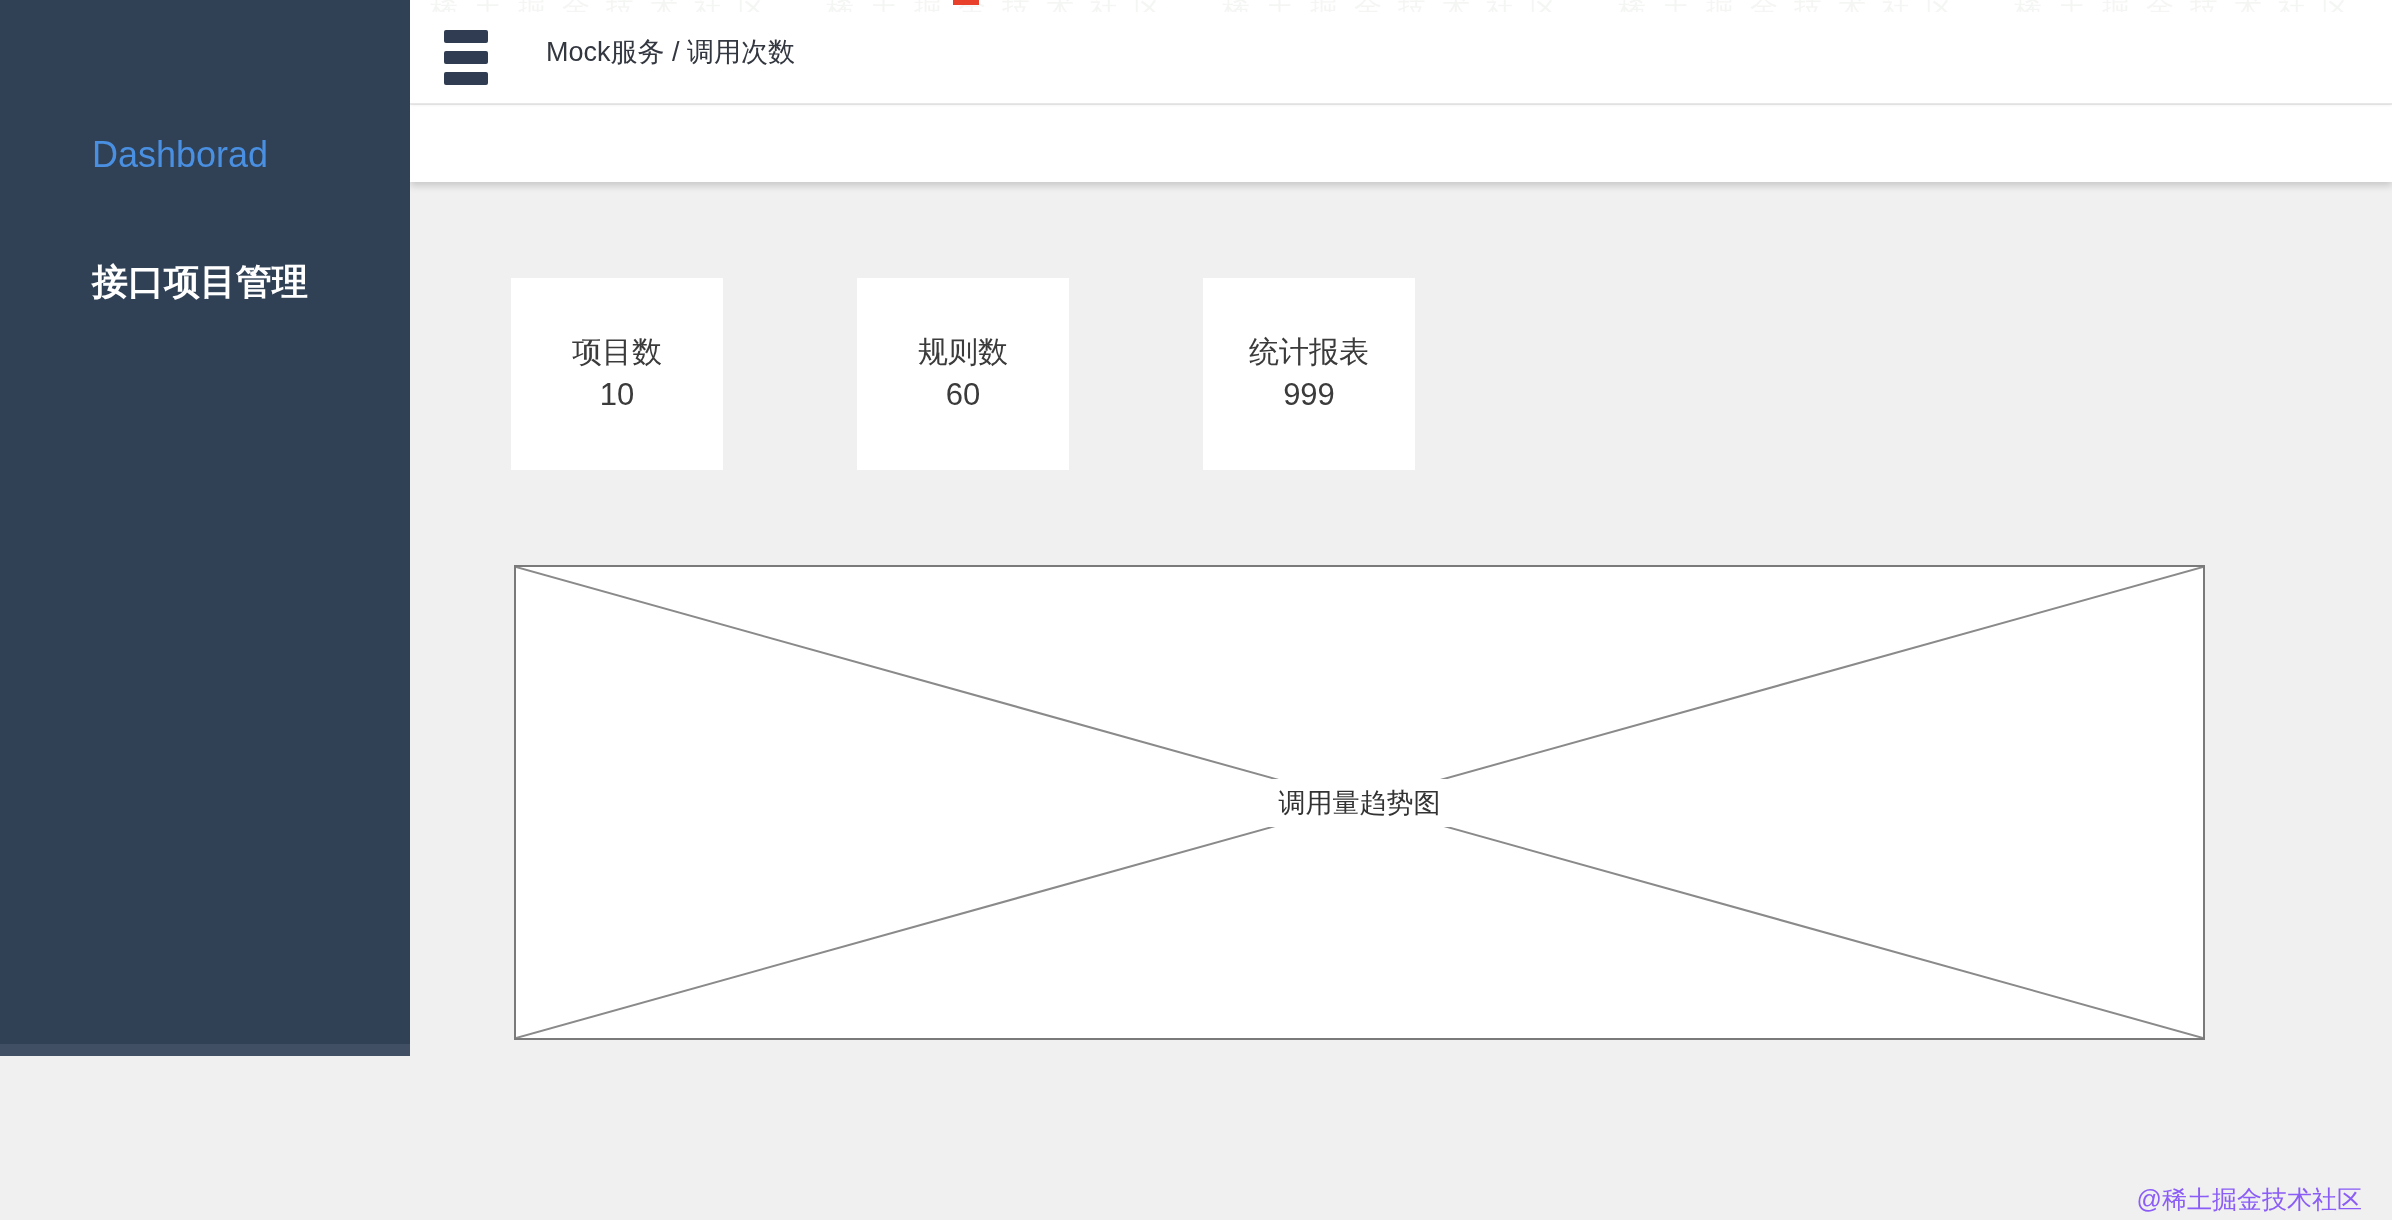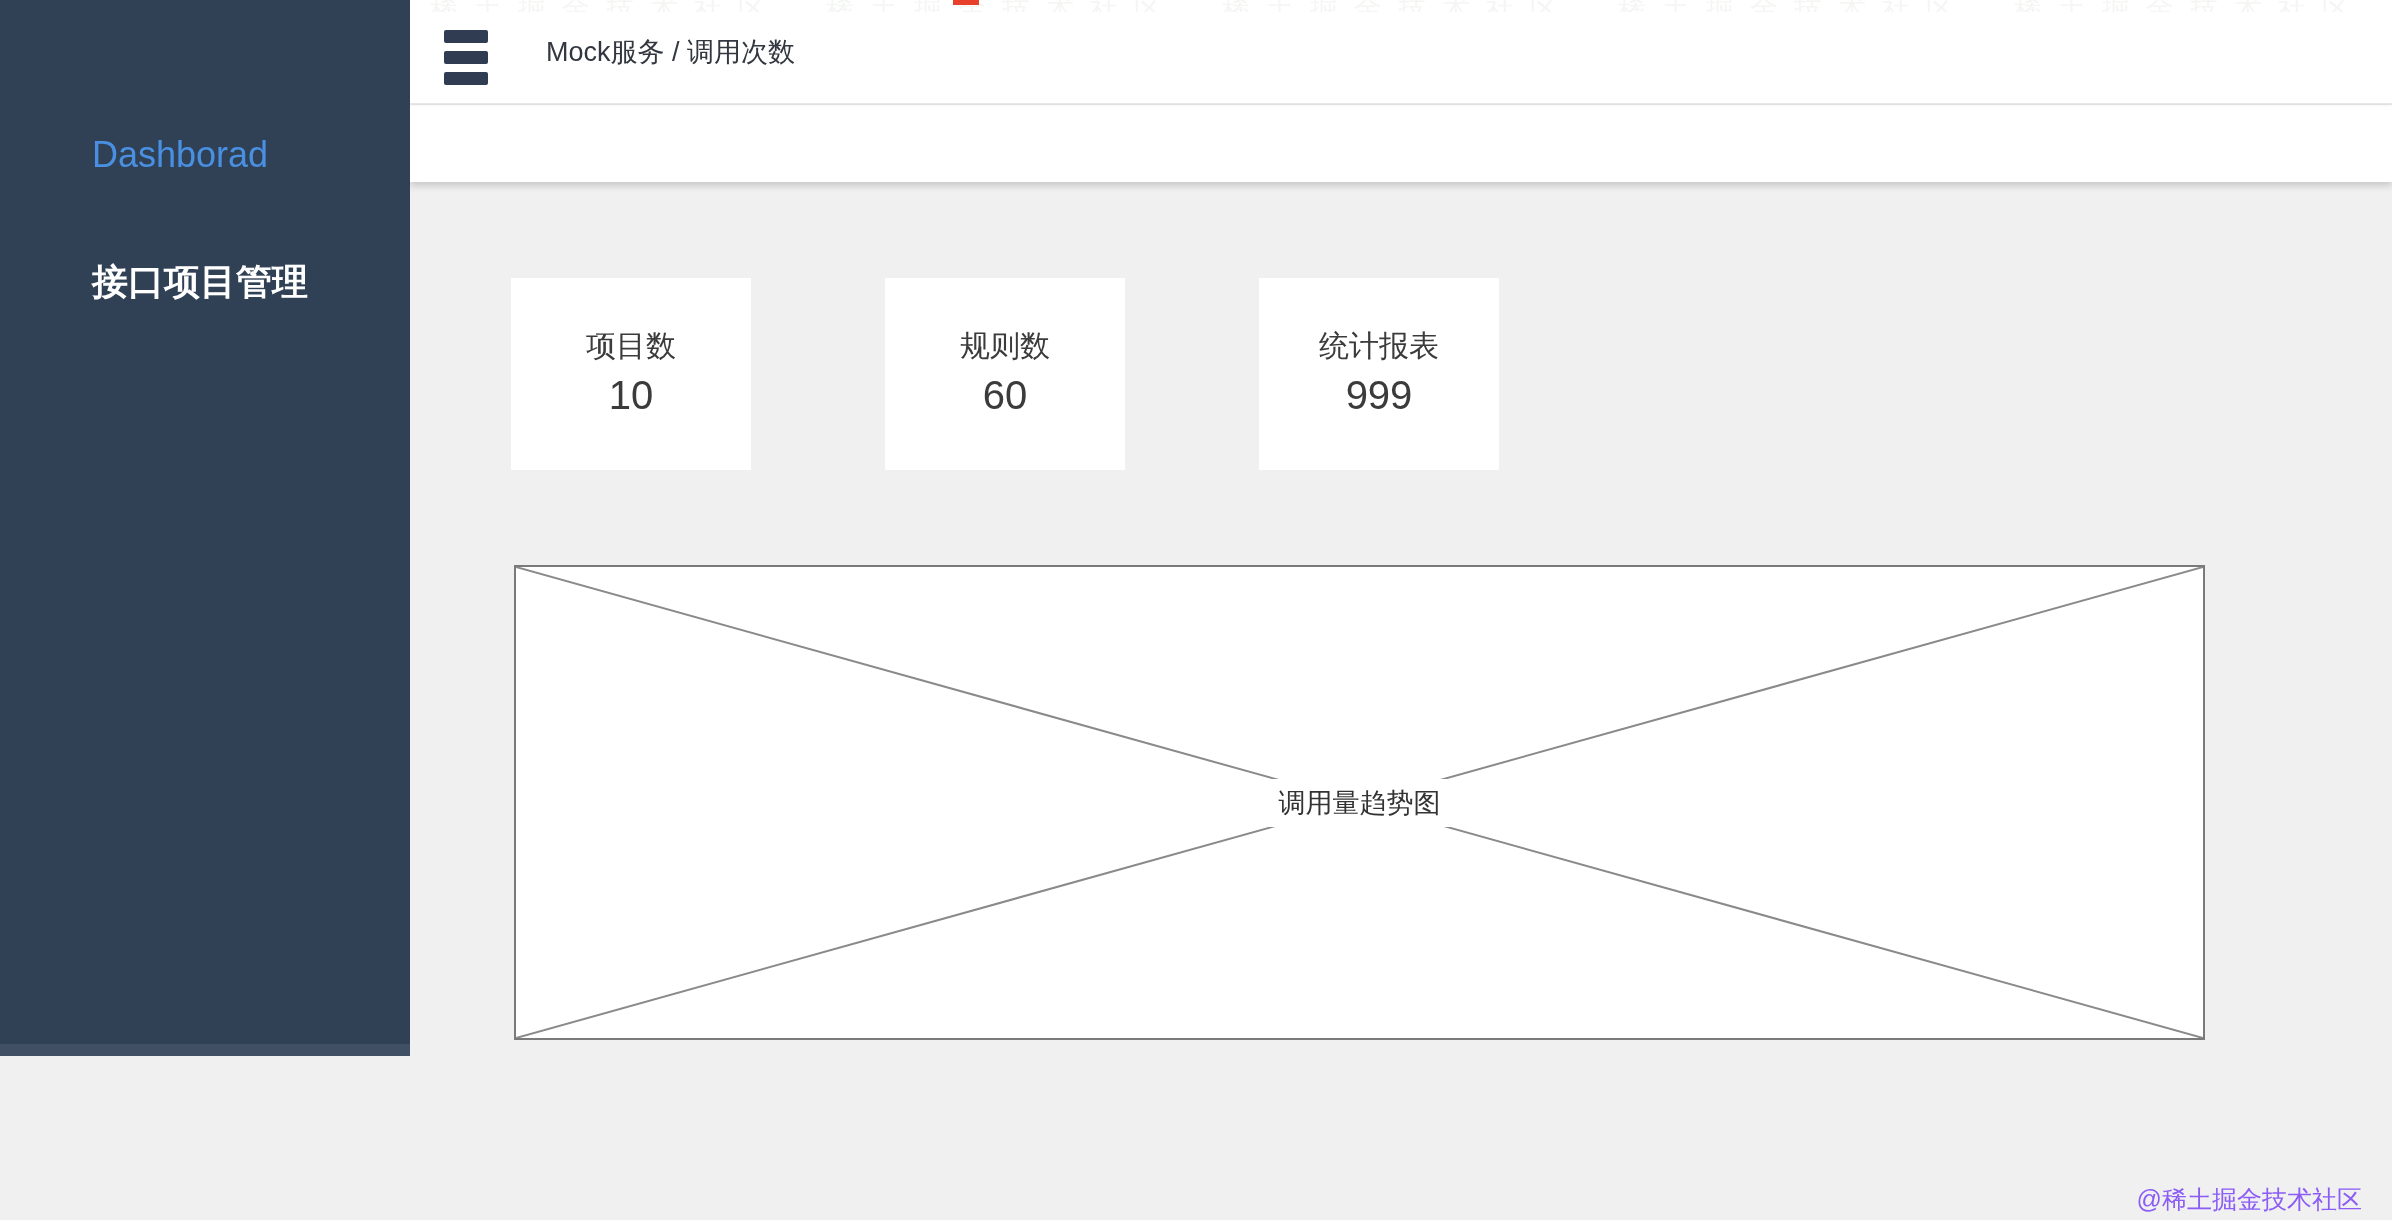--- a/index.html
+++ b/index.html
@@ -35,24 +35,24 @@
   .sidebar::after { content:""; position:absolute; left:0; right:0; bottom:0;
                     height:12px; background:rgba(255,255,255,0.08); }
   .side-item { position:absolute; left:92px; font-size:36px; cursor:pointer;
                white-space:nowrap; }
   .side-item.item-0 { top:134px; color:#4a90e2; font-weight:500; }
   .side-item.item-1 { top:258px; color:#ffffff; font-weight:700; }
 
   
   .content { position:absolute; left:410px; top:182px; right:0; bottom:0; }
   .cards { position:absolute; left:101px; top:96px; display:flex; gap:134px; }
-  .card { width:240px; height:192px; background:#ffffff; display:flex;
+  .card { width:212px; height:192px; background:#ffffff; display:flex;
           flex-direction:column; align-items:center; justify-content:center; }
   .card-title { font-size:30px; color:#3b3b3b; line-height:1.4; }
-  .card-value { font-size:40px; color:#3b3b3b; line-height:1.4; }
+  .card-value { font-size:31px; color:#3b3b3b; line-height:1.4; }
 
   .chart-box { position:absolute; left:104px; top:383px; width:1691px; height:475px;
                background:#ffffff; border:2px solid #7a7a7a; }
   .chart-box svg { position:absolute; left:0; top:0; width:100%; height:100%; }
   .chart-box line { stroke:#8a8a8a; stroke-width:2; vector-effect:non-scaling-stroke; }
   .chart-label { position:absolute; left:50%; top:50%; transform:translate(-50%,-50%);
                  background:#ffffff; padding:6px 18px; font-size:27px; color:#333333;
                  white-space:nowrap; }
 
   

